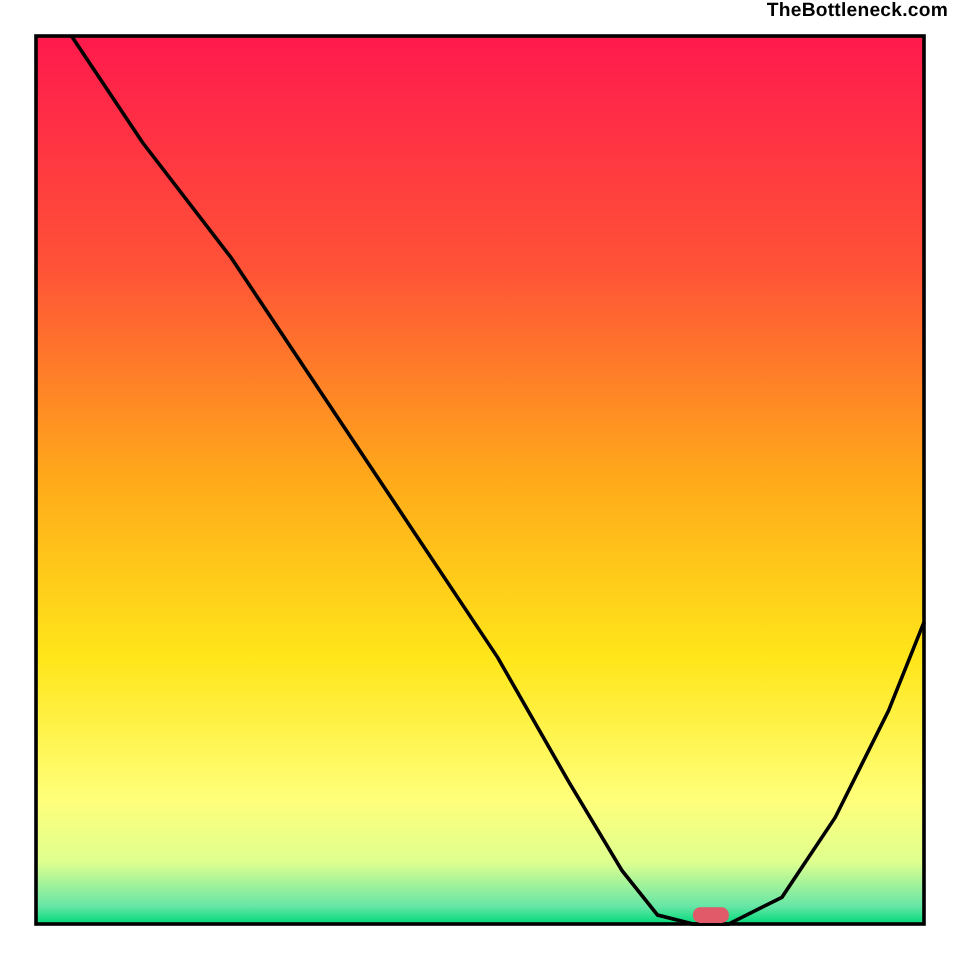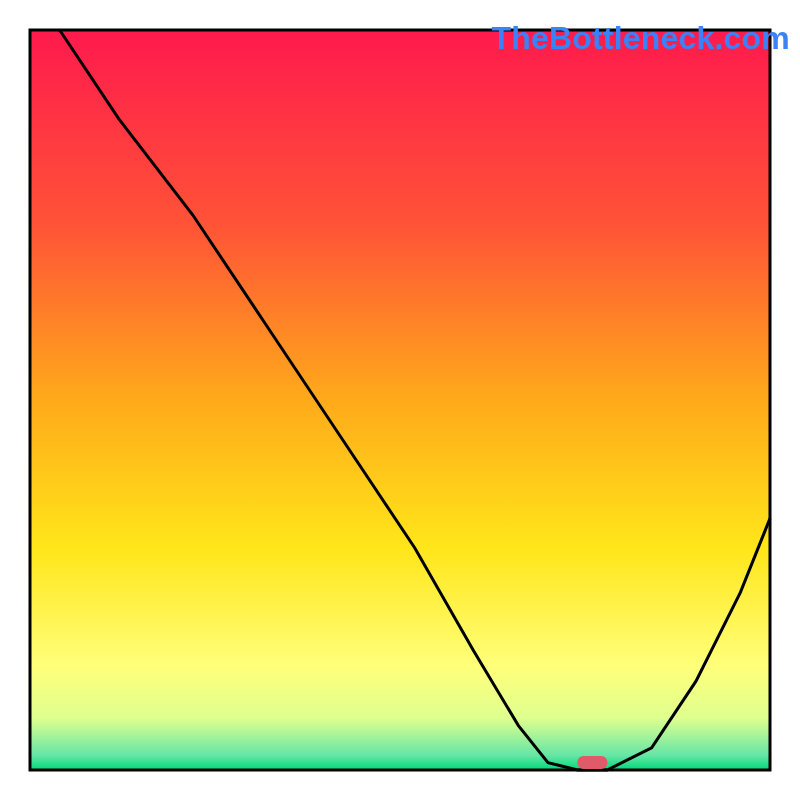--- a/index.html
+++ b/index.html
@@ -10,25 +10,25 @@
     background: #ffffff;
     font-family: Arial, Helvetica, sans-serif;
   }
   .container {
     position: relative;
     width: 800px;
     height: 800px;
   }
   .watermark {
     position: absolute;
-    top: 20px;
+    top: 0;
     right: 10px;
-    font-size: 32px;
+    font-size: 16px;
     font-weight: bold;
-    color: #3b82f6;
+    color: #000000;
     letter-spacing: 0.2px;
     z-index: 5;
   }
   svg.chart {
     position: absolute;
     left: 0;
     top: 0;
     display: block;
   }
 </style>

